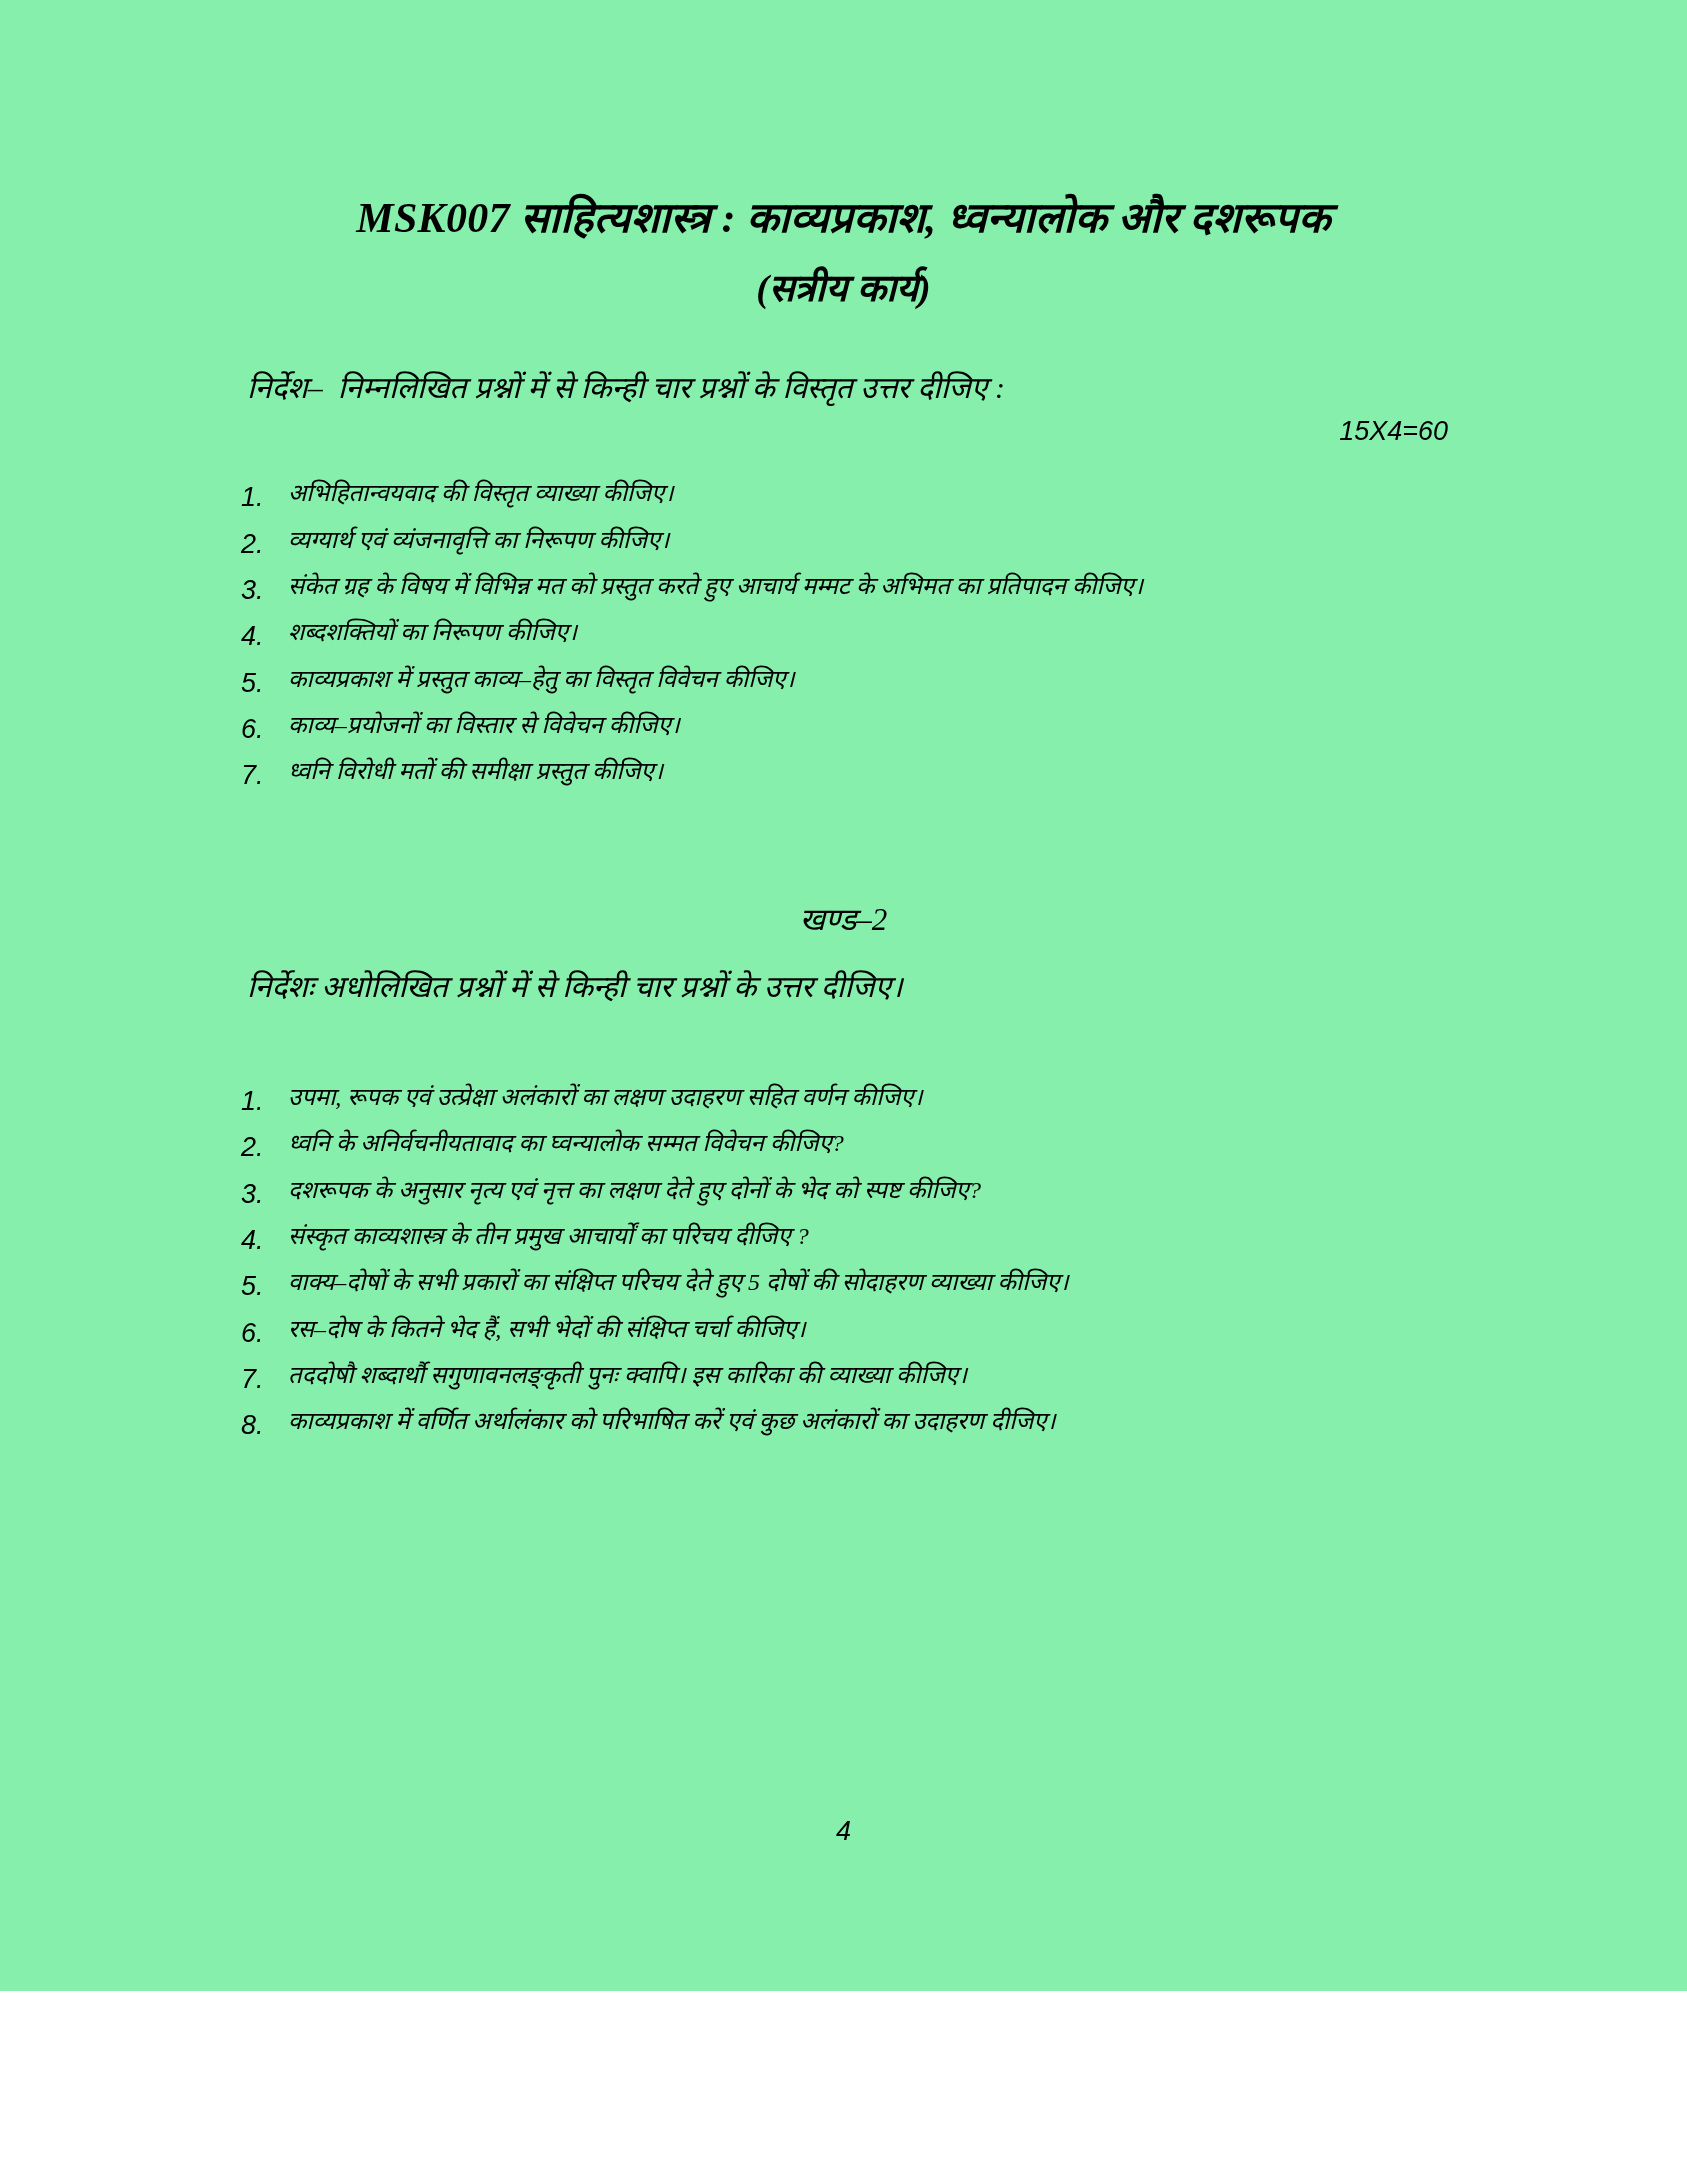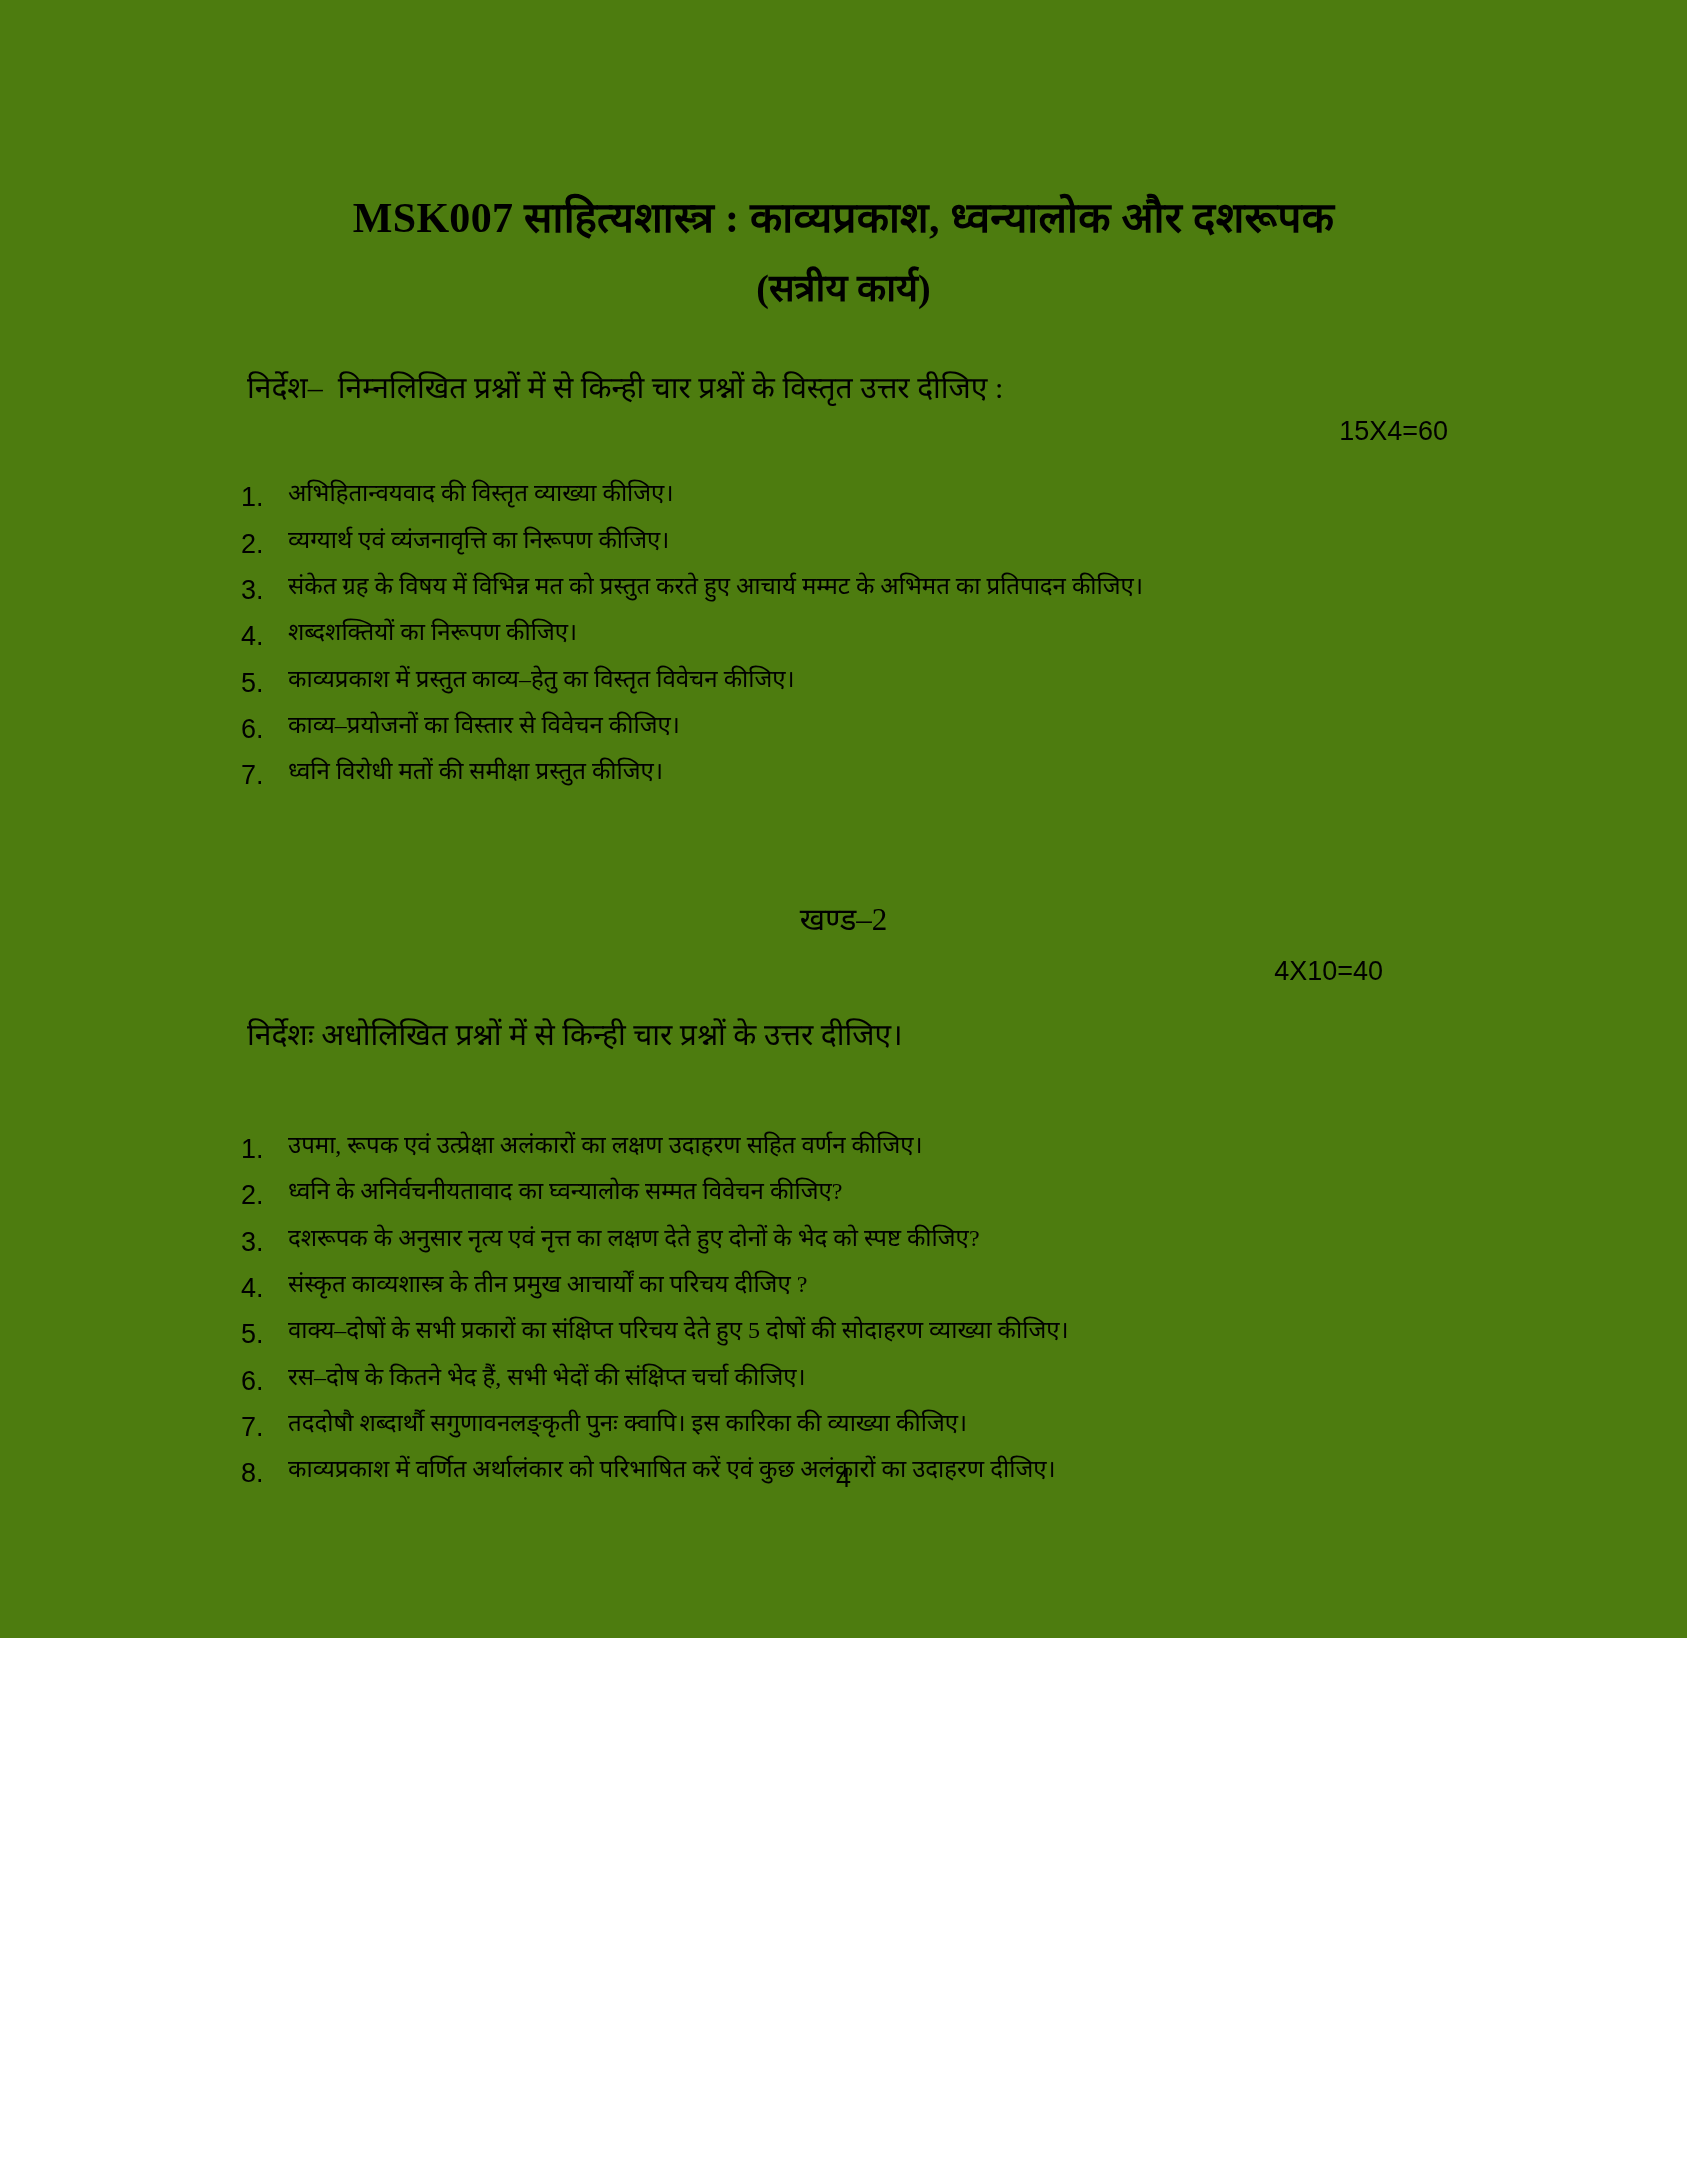--- a/index.html
+++ b/index.html
@@ -7,23 +7,24 @@
     padding: 0;
     background: #ffffff;
     width: 1687px;
     height: 2183px;
     font-family: "Liberation Serif", "DejaVu Serif", serif;
     color: #000000;
   }
   .page {
     position: relative;
     width: 1687px;
-    height: 1638px;
+    height: 1991px;
     overflow: hidden;
-    background: #4d7c0f;
+    background: #86efac;
+    font-style: italic;
   }
   
   .title-block {
     padding-top: 195px;
     text-align: center;
   }
   .title-line1 {
     font-size: 42px;
     font-weight: bold;
     line-height: 1.1;
@@ -147,21 +148,20 @@
     <li>अभिहितान्वयवाद की विस्तृत व्याख्या कीजिए।</li>
     <li>व्यग्यार्थ एवं व्यंजनावृत्ति का निरूपण कीजिए।</li>
     <li>संकेत ग्रह के विषय में विभिन्न मत को प्रस्तुत करते हुए आचार्य मम्मट के अभिमत का प्रतिपादन कीजिए।</li>
     <li>शब्दशक्तियों का निरूपण कीजिए।</li>
     <li>काव्यप्रकाश में प्रस्तुत काव्य–हेतु का विस्तृत विवेचन कीजिए।</li>
     <li>काव्य–प्रयोजनों का विस्तार से विवेचन कीजिए।</li>
     <li>ध्वनि विरोधी मतों की समीक्षा प्रस्तुत कीजिए।</li>
   </ol>
 
   <div class="section-heading heading-2">खण्ड–2</div>
-  <div class="marks-line marks-2">4X10=40</div>
   <div class="instruction instruction-2">निर्देशः अधोलिखित प्रश्नों में से किन्ही चार प्रश्नों के उत्तर दीजिए।</div>
 
   <ol class="questions questions-2">
     <li>उपमा, रूपक एवं उत्प्रेक्षा अलंकारों का लक्षण उदाहरण सहित वर्णन कीजिए।</li>
     <li>ध्वनि के अनिर्वचनीयतावाद का घ्वन्यालोक सम्मत विवेचन कीजिए?</li>
     <li>दशरूपक के अनुसार नृत्य एवं नृत्त का लक्षण देते हुए दोनों के भेद को स्पष्ट कीजिए?</li>
     <li>संस्कृत  काव्यशास्त्र के तीन प्रमुख आचार्यों का परिचय दीजिए ?</li>
     <li>वाक्य–दोषों के सभी प्रकारों का संक्षिप्त परिचय देते हुए 5 दोषों की सोदाहरण व्याख्या कीजिए।</li>
     <li>रस–दोष के कितने भेद हैं, सभी भेदों की संक्षिप्त चर्चा कीजिए।</li>
     <li>तददोषौ  शब्दार्थौ  सगुणावनलङ्कृती पुनः क्वापि। इस कारिका की व्याख्या कीजिए।</li>

